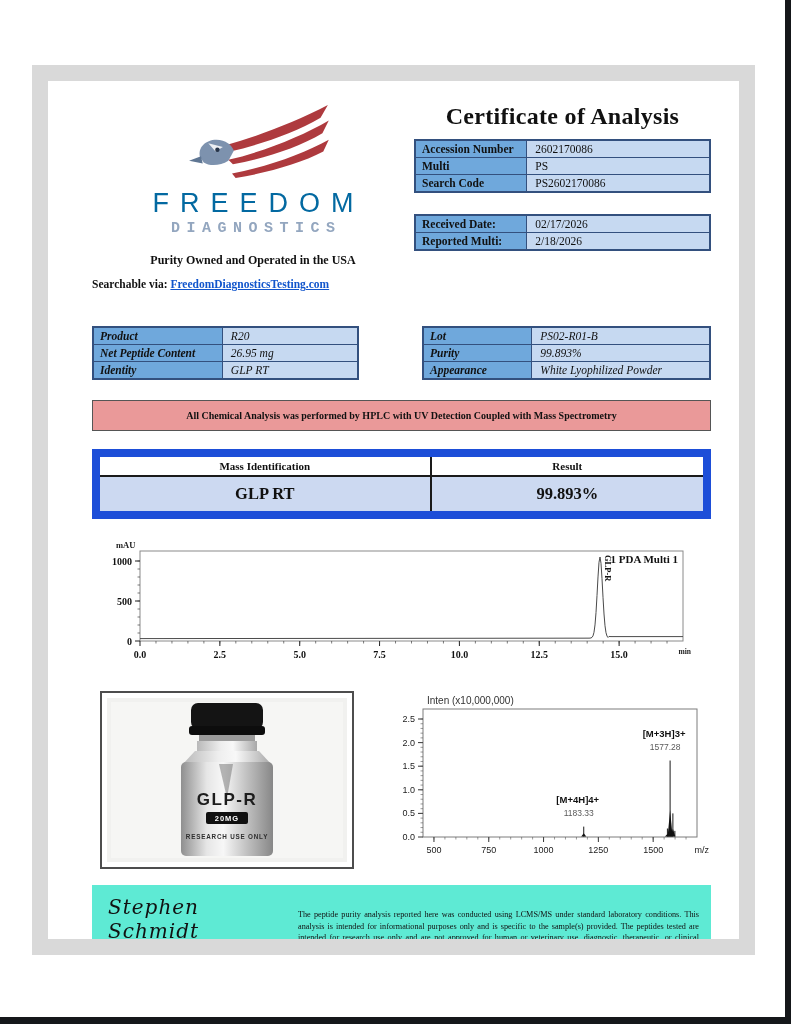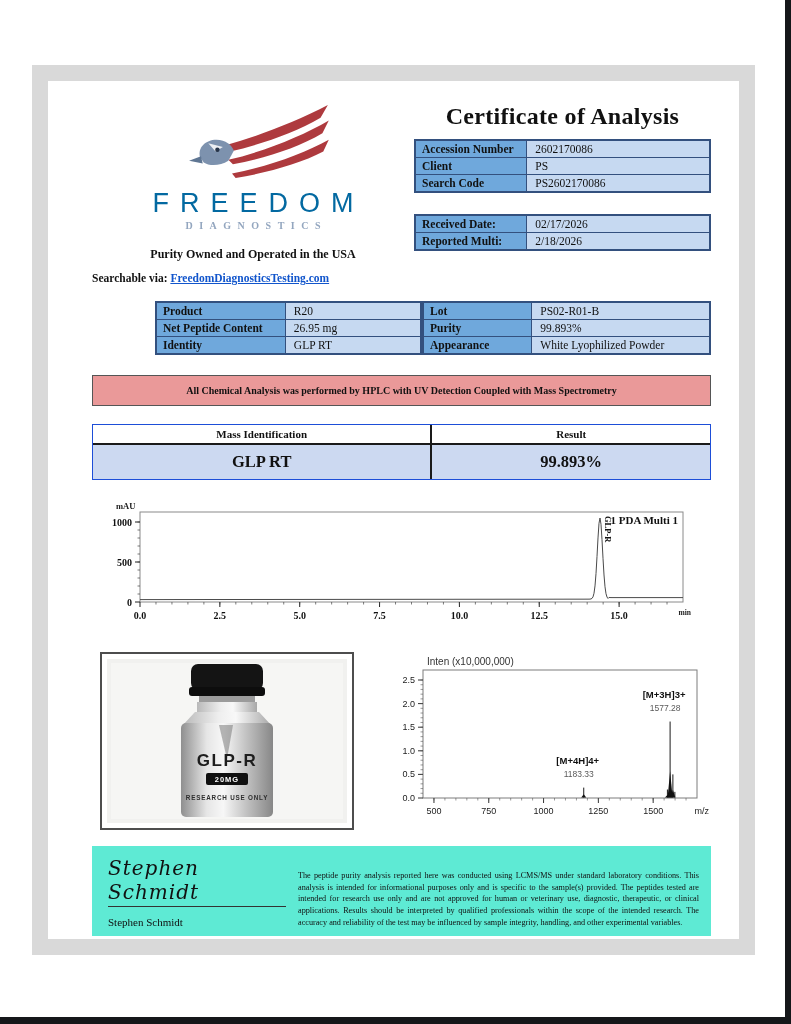--- a/index.html
+++ b/index.html
@@ -11,42 +11,42 @@
   .doc{position:absolute;left:16px;top:16px;right:16px;bottom:16px;background:#ffffff;
        box-sizing:border-box;padding:22px 28px 8px 44px;overflow:hidden;}
 
   
   .hdr{display:flex;}
   .h-left{width:322px;text-align:center;}
   .h-right{flex:1;min-width:0;}
   .eagle{display:block;margin:2px auto 0;}
   .brand{font-family:"Liberation Sans",sans-serif;font-size:27px;font-weight:500;
          color:#0369a1;letter-spacing:11px;text-indent:11px;line-height:1.05;}
-  .subbrand{font-family:Liberation Serif, serif;font-size:10px;font-weight:bold;
+  .subbrand{font-family:Liberation Mono, monospace;font-size:15px;font-weight:bold;
             color:#93a6bf;letter-spacing:6.5px;text-indent:6.5px;margin-top:3px;}
   .tagline{font-size:12px;font-weight:bold;margin-top:16px;}
   .searchline{font-size:11.5px;font-weight:bold;margin-top:10px;text-align:left;}
   .link{color:#1155cc;text-decoration:underline;cursor:pointer;}
   .doc-title{font-size:24px;font-weight:bold;text-align:center;margin:0 0 9px 0;letter-spacing:.3px;}
 
   
   .dtable{border:2px solid #33507e;}
   .trow{display:grid;}
   .trow + .trow{border-top:1.5px solid #33507e;}
   .tlabel{background:#6fa8dc;font-weight:bold;font-size:11.5px;padding:2px 6px;
           border-right:1.5px solid #33507e;white-space:nowrap;}
   .tval{background:#c6d9f1;font-size:11.5px;padding:2px 8px;white-space:nowrap;}
   .gap22{height:21px;}
-  .spec-row{display:flex;justify-content:flex-end;margin-top:17px;}
+  .spec-row{display:flex;justify-content:space-between;margin-top:36px;font-style:italic;}
   .w-left{width:263px;} .w-right{width:285px;}
 
   .banner{margin-top:20px;border:1.5px solid #555;background:#ea9999;
           text-align:center;font-weight:bold;font-size:10px;padding:9px 26px;}
 
-  .result{margin-top:18px;border:1px solid #1d4ed8;}
+  .result{margin-top:18px;border:8px solid #1d4ed8;}
   .result .rrow{display:grid;grid-template-columns:55% 45%;}
   .result .rhead{background:#fff;font-weight:bold;font-size:11px;text-align:center;
                  padding:3px 4px;border-bottom:2px solid #1a1a1a;}
   .result .rcell{background:#ccd9f1;font-weight:bold;font-size:16.5px;text-align:center;padding:7px 4px;}
   .result .cdiv{border-right:2px solid #1a1a1a;}
 
   .chrom-wrap{margin-top:20px;margin-left:6px;}
   .chrom text{font-family:"Liberation Serif",serif;}
   .ms text{font-family:"Liberation Sans",sans-serif;}
 
@@ -93,21 +93,21 @@
         </div>
       </div>
       <div class="h-right">
         <h1 class="doc-title">Certificate of Analysis</h1>
         <div class="dtable">
             <div class="trow" style="grid-template-columns: 38% 1fr;">
               <div class="tlabel">Accession Number</div>
               <div class="tval">2602170086</div>
             </div>
             <div class="trow" style="grid-template-columns: 38% 1fr;">
-              <div class="tlabel">Client</div>
+              <div class="tlabel">Multi</div>
               <div class="tval">PS</div>
             </div>
             <div class="trow" style="grid-template-columns: 38% 1fr;">
               <div class="tlabel">Search Code</div>
               <div class="tval">PS2602170086</div>
             </div>
           </div>
         <div class="gap22"></div>
         <div class="dtable">
             <div class="trow" style="grid-template-columns: 38% 1fr;">

